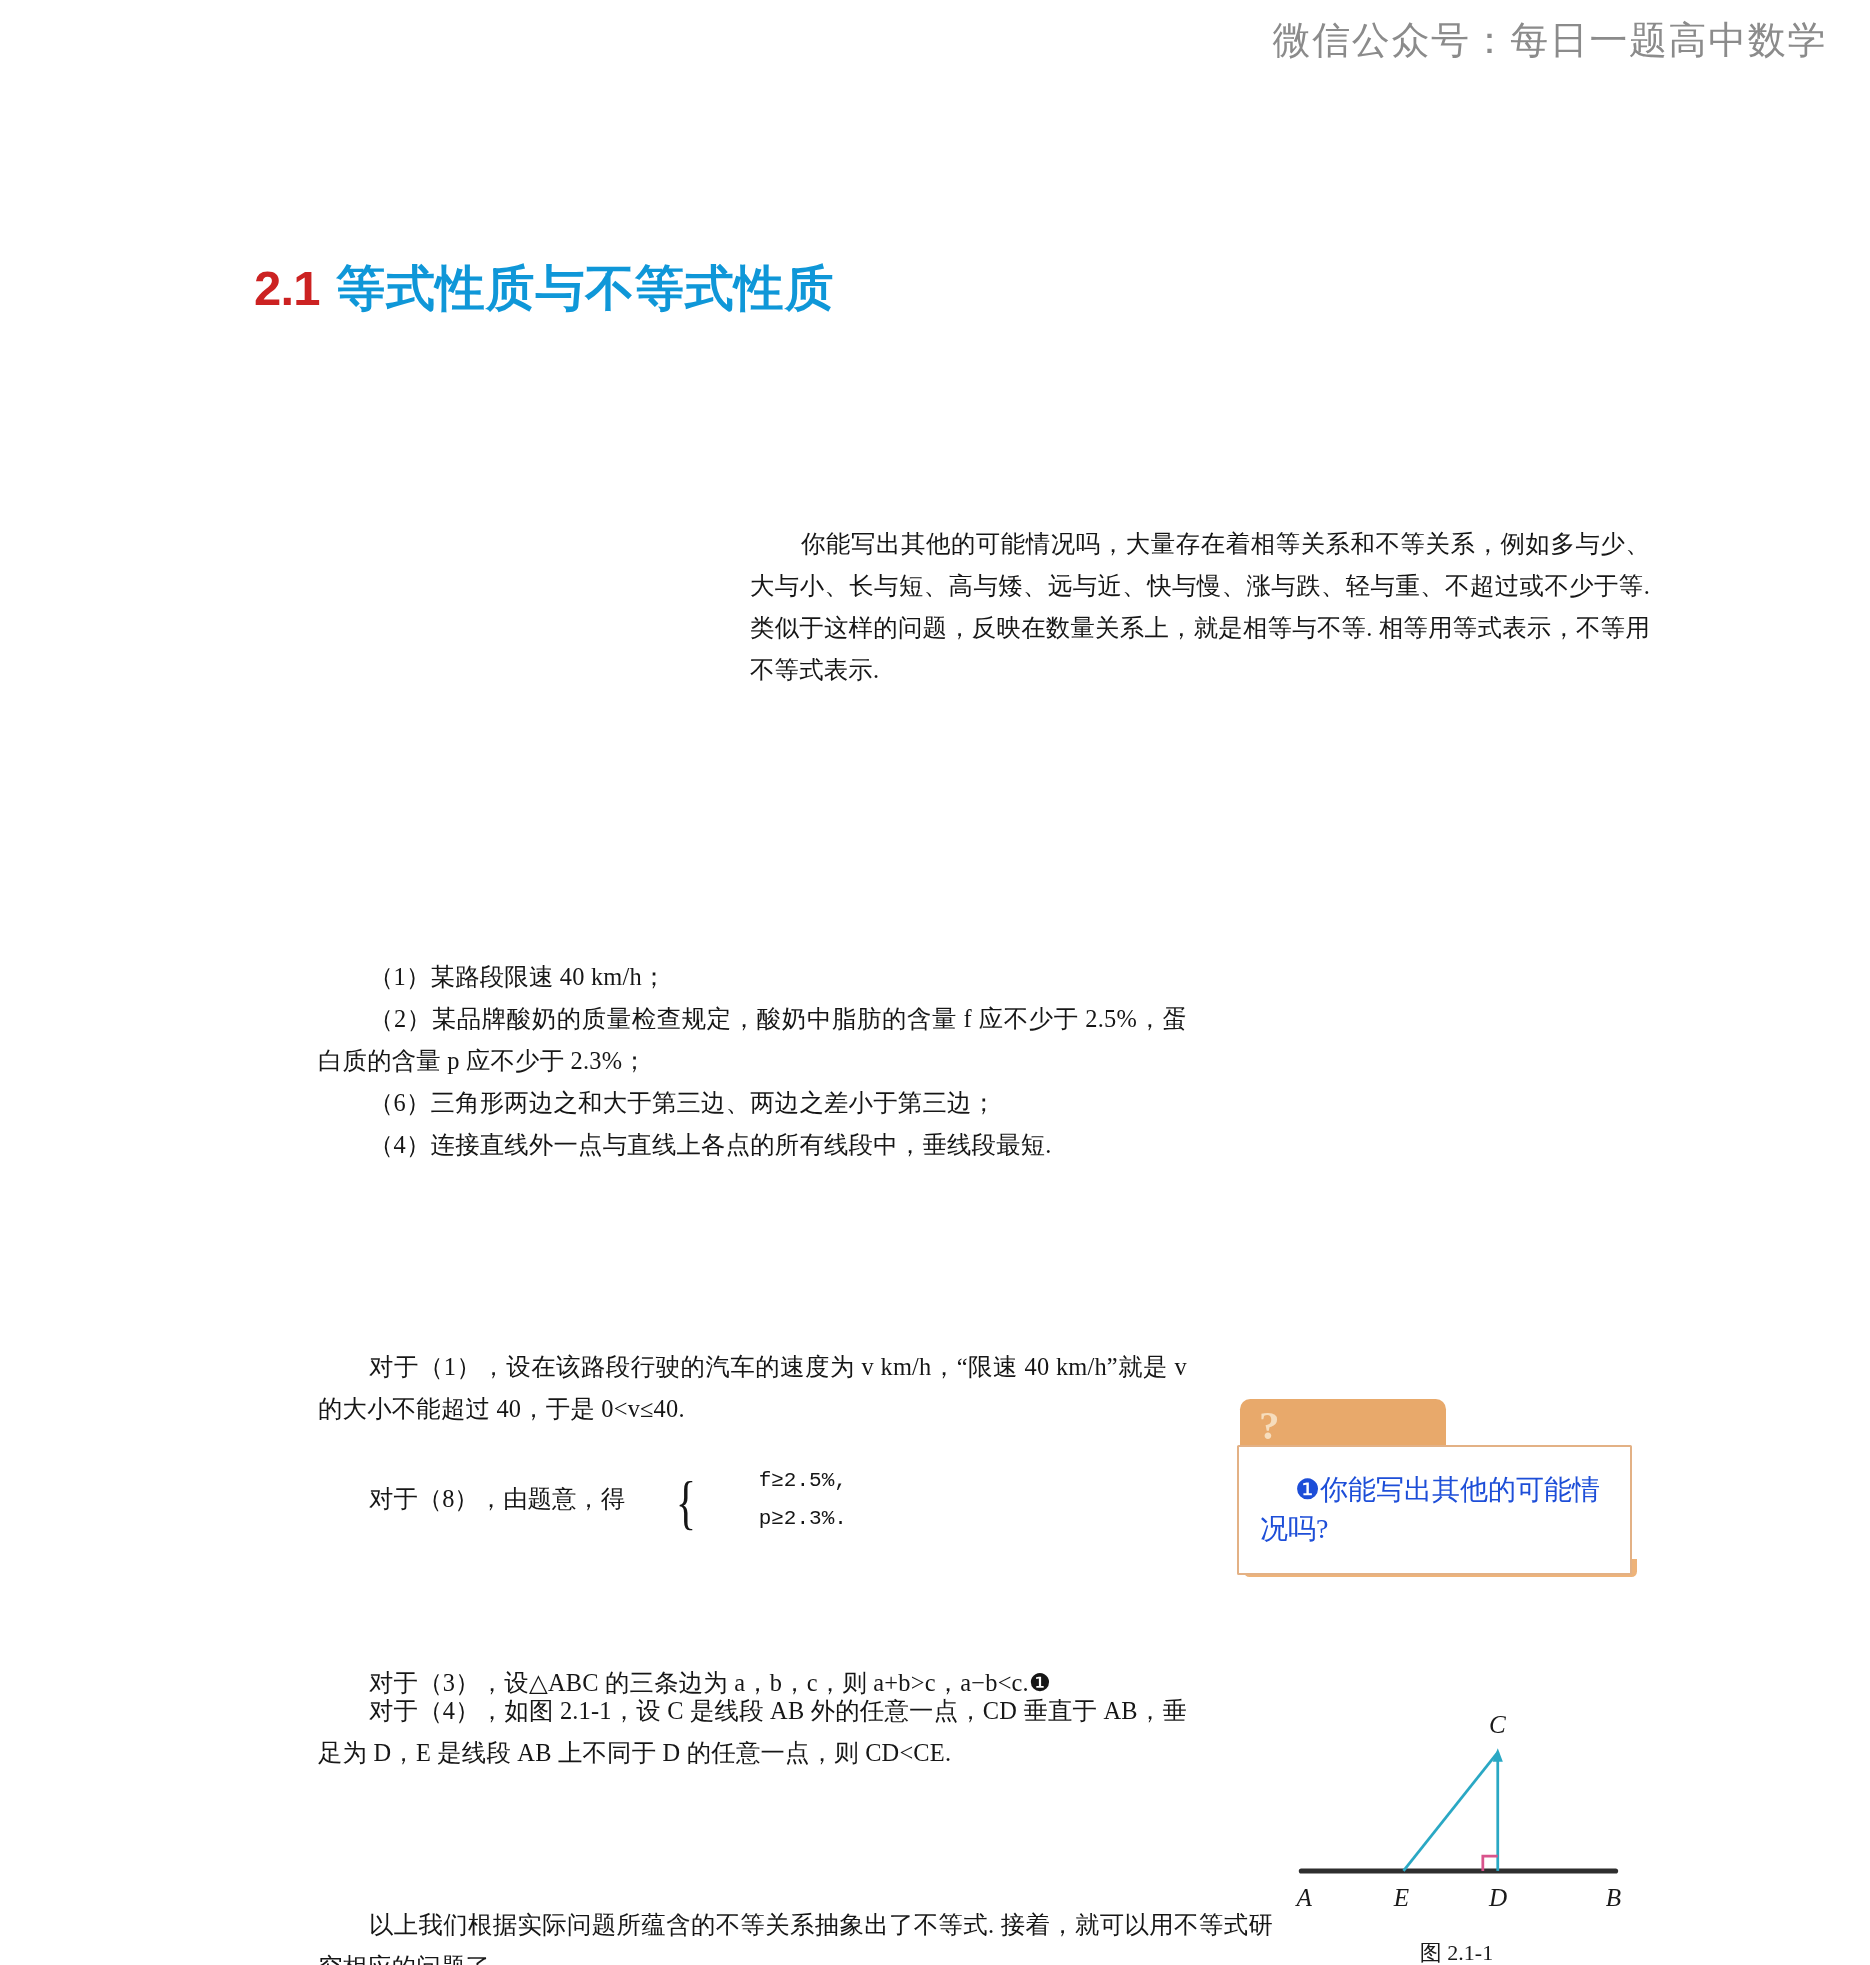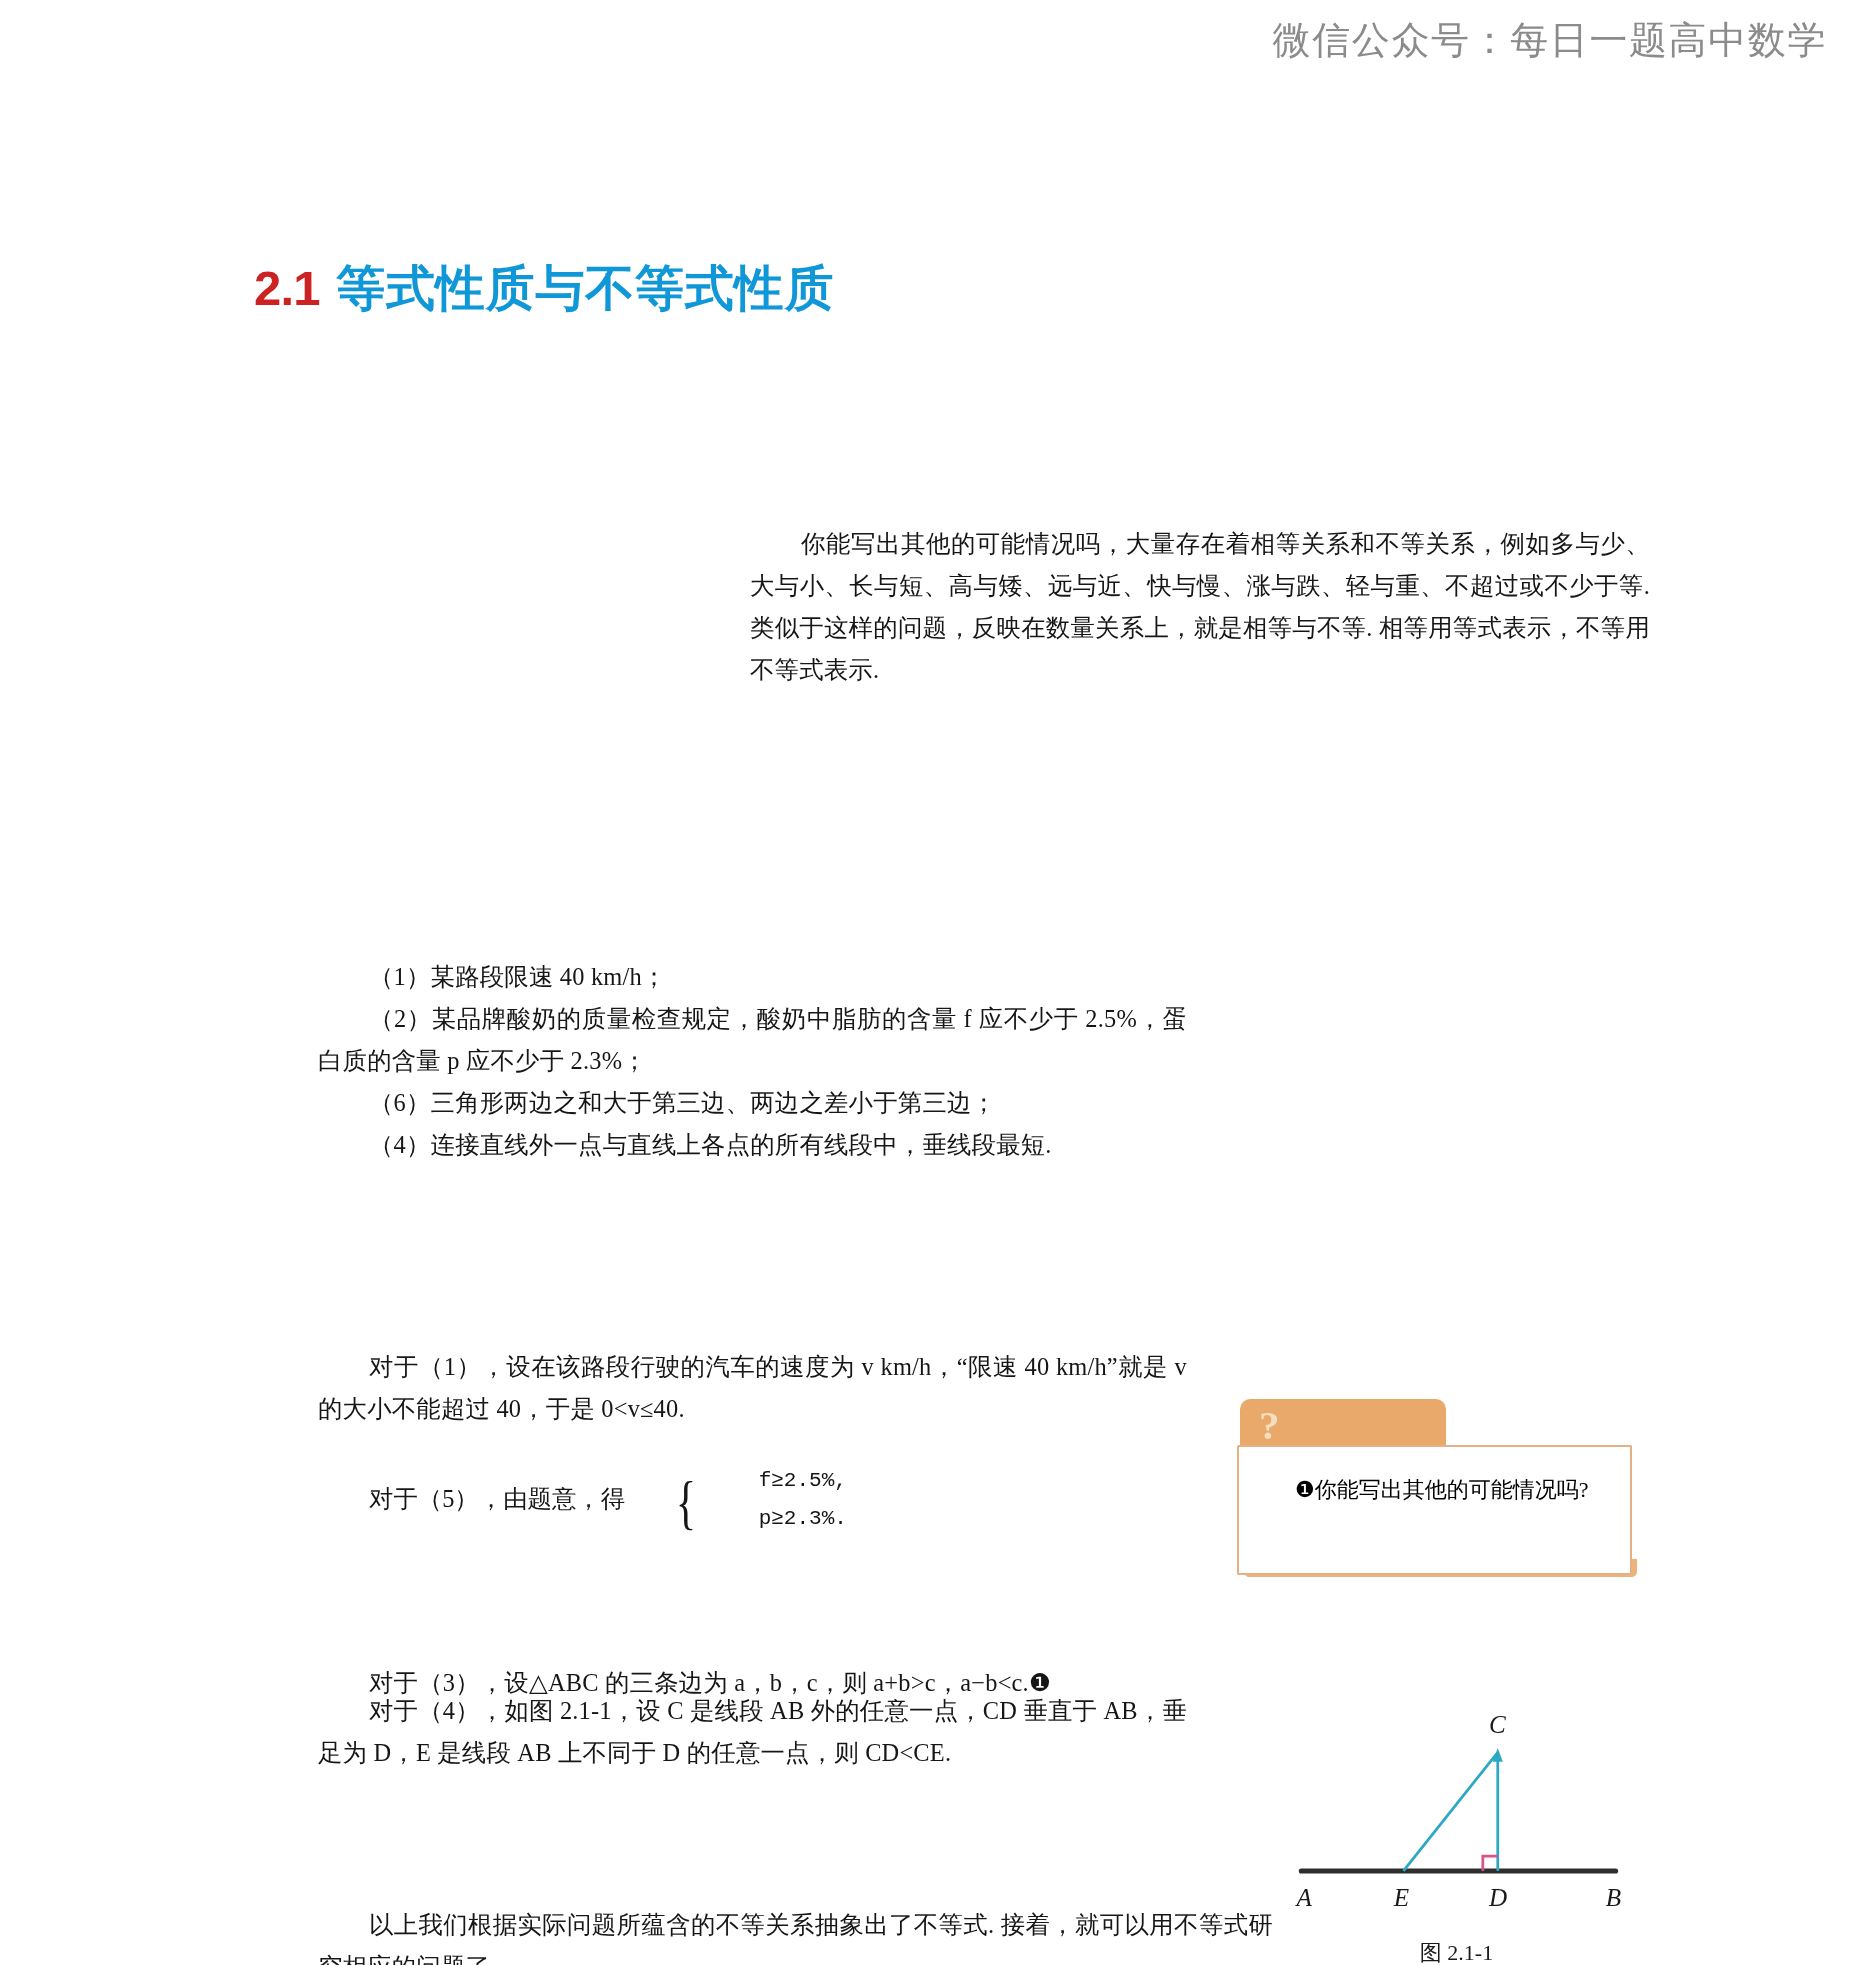--- a/index.html
+++ b/index.html
@@ -119,23 +119,23 @@
   }
   .tip-shadow{
     position:absolute;left:7px;top:160px;
     width:393px;height:18px;
     background:#eeb379;
     border-radius:0 0 5.5px 5.5px;
   }
   .tip-text{
     position:absolute;left:23px;top:71px;
     width:346px;
-    font-size:22px;line-height:39px;
+    font-size:28px;line-height:39px;
     text-indent:35px;
-    color:#000000;
+    color:#1d4ed8;
     font-family:"Liberation Serif","DejaVu Serif",serif;
   }
 
   
   .figwrap{position:absolute;left:1250px;top:1702px;width:413px;height:220px;}
   .figcap{
     position:absolute;left:1250px;top:1938px;width:413px;
     text-align:center;font-size:22px;color:#1a1a1a;
   }
 </style>
@@ -156,21 +156,21 @@
   <div class="blk serif" id="list1">
     <p class="ind2">（1）某路段限速 40 km/h；</p>
     <p class="ind2">（2）某品牌酸奶的质量检查规定，酸奶中脂肪的含量 f 应不少于 2.5%，蛋白质的含量 p 应不少于 2.3%；</p>
     <p class="ind2">（6）三角形两边之和大于第三边、两边之差小于第三边；</p>
     <p class="ind2">（4）连接直线外一点与直线上各点的所有线段中，垂线段最短.</p>
   </div>
 
   <div class="blk serif ind2" id="reason1">对于（1），设在该路段行驶的汽车的速度为 v km/h，“限速 40 km/h”就是 v 的大小不能超过 40，于是 0&lt;v≤40.</div>
 
   <div class="serif" id="reason2">
-    <span>对于（5），由题意，得</span><span class="sysline">
+    <span>对于（8），由题意，得</span><span class="sysline">
         <span class="brace">{</span>
         <span class="syseq">
           <span>f≥2.5%,</span>
           <span>p≥2.3%.</span>
         </span>
       </span>
   </div>
 
   <div class="blk serif ind2" id="reason3">对于（3），设△ABC 的三条边为 a，b，c，则 a+b&gt;c，a−b&lt;c.❶</div>
 

